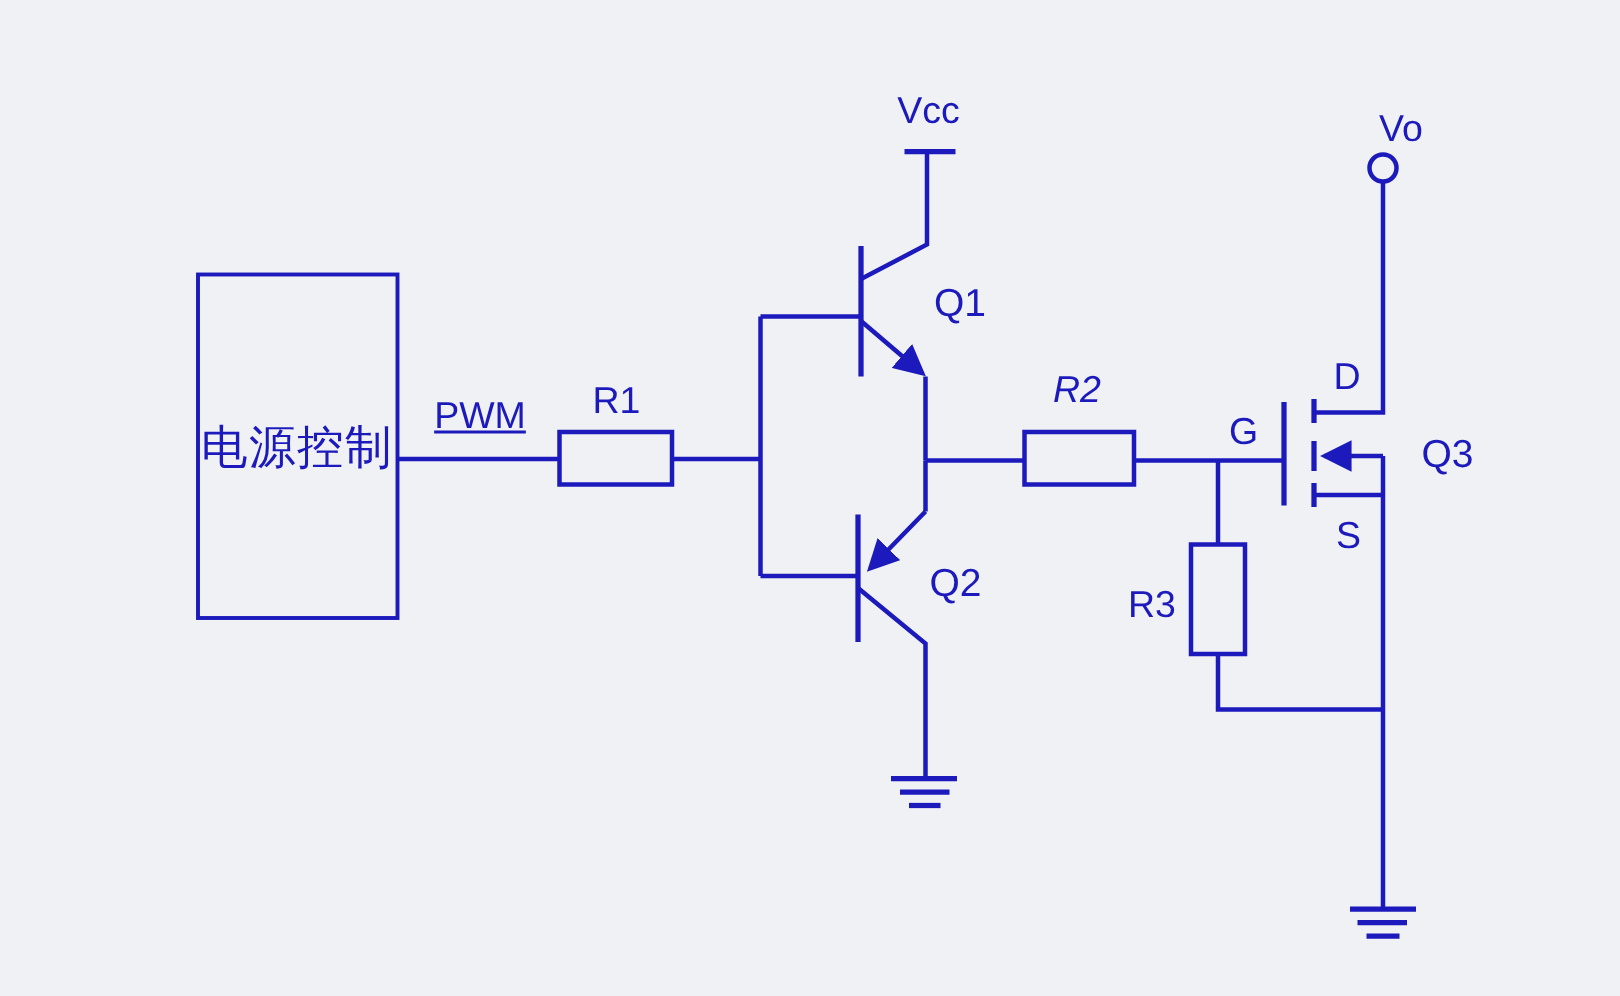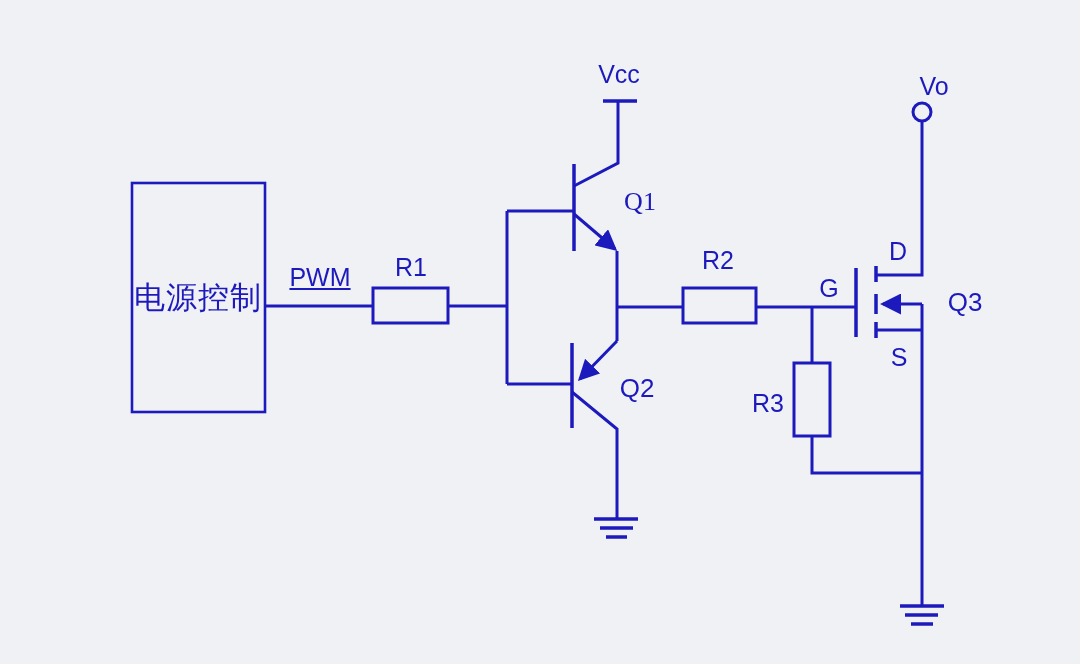--- a/index.html
+++ b/index.html
@@ -134,25 +134,25 @@
   <div class="lbl ic-text" style="left:198px; top:298px;">
     <div>电源控制</div>
   </div>
 
   <div class="lbl" style="left:320px; top:277px;text-decoration:underline;">PWM</div>
 
   <div class="lbl" style="left:411px; top:267px;text-align:right;">R1</div>
 
   <div class="lbl" style="left:619px; top:74px;">Vcc</div>
 
-  <div class="lbl ref" style="left:640px; top:202px;font-family:Liberation Serif, serif;">Q1</div>
+  <div class="lbl ref" style="left:640px; top:202px;">Q1</div>
 
   <div class="lbl ref" style="left:637px; top:389px;">Q2</div>
 
-  <div class="lbl" style="left:718px; top:260px;">R2</div>
+  <div class="lbl" style="left:718px; top:260px;font-style:italic;">R2</div>
 
   <div class="lbl" style="left:829px; top:288px;">G</div>
 
   <div class="lbl" style="left:898px; top:251px;">D</div>
 
   <div class="lbl" style="left:899px; top:357px;">S</div>
 
   <div class="lbl ref" style="left:965px; top:303px;">Q3</div>
 
   <div class="lbl" style="left:922px; top:86px;margin-left:12px;">Vo</div>

